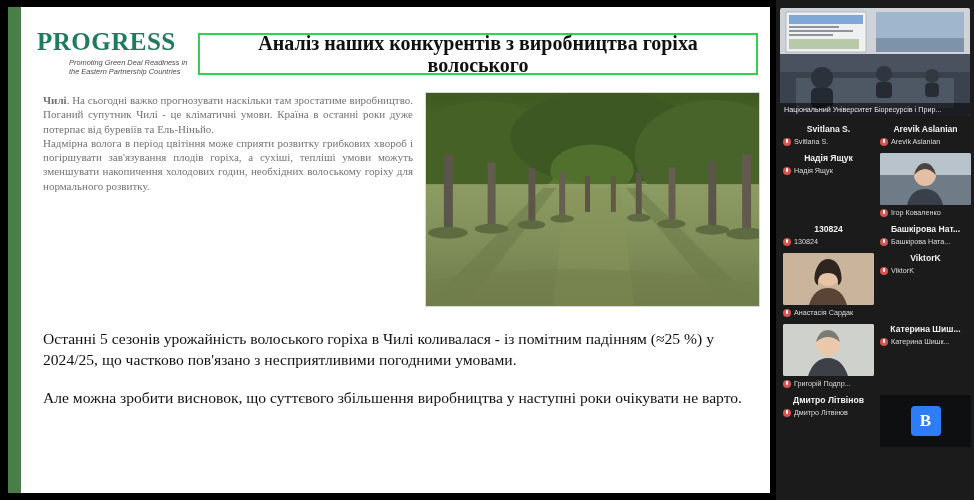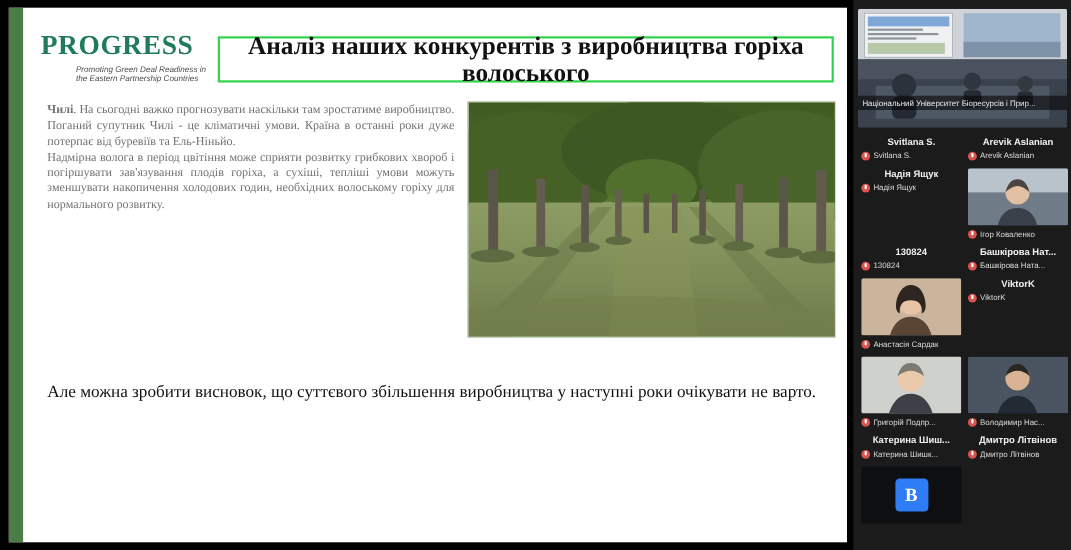--- a/index.html
+++ b/index.html
@@ -72,21 +72,21 @@
     border: 2.5px solid #2fd44a;
     background: #ffffff;
     display: flex;
     align-items: center;
     justify-content: center;
     padding: 0 8px;
   }
   .title-text {
     font-family: "Liberation Serif", serif;
     font-weight: bold;
-    font-size: 23px;
+    font-size: 20px;
     color: #111;
     text-align: center;
     line-height: 1.1;
   }
   
   .body-col {
     position: absolute;
     left: 22px; top: 86px;
     width: 370px;
   }
@@ -136,21 +136,21 @@
     position: relative;
     width: 190px; height: 108px;
     margin: 2px auto 8px auto;
     background: #2a2f36;
     overflow: hidden;
     border-radius: 2px;
   }
   .self-tile svg { display: block; width: 100%; height: 100%; }
   .self-name {
     position: absolute;
-    left: 0; right: 0; bottom: 16px;
+    left: 0; right: 0; bottom: 0;
     padding: 2px 4px;
     font-size: 7.2px;
     color: #e9e9e9;
     background: rgba(0,0,0,0.55);
     white-space: nowrap;
     overflow: hidden;
     text-overflow: ellipsis;
   }
   .grid {
     display: grid;
@@ -293,20 +293,21 @@
             <ellipse cx="137" cy="127" rx="12" ry="4" fill="#5e6b41"></ellipse>
             <ellipse cx="214" cy="126" rx="12" ry="4" fill="#5e6b41"></ellipse>
             <ellipse cx="247" cy="132" rx="14" ry="4.5" fill="#5e6b41"></ellipse>
             <ellipse cx="288" cy="138" rx="17" ry="5" fill="#5e6b41"></ellipse>
             <ellipse cx="322" cy="142" rx="20" ry="6" fill="#5e6b41"></ellipse>
             <path d="M0 190 Q80 176 167 178 Q254 180 335 192 L335 215 L0 215 Z" fill="#73804c" opacity="0.6"></path>
           </svg>
         </div>
 
         <div class="lower-col">
+          <p>Останні 5 сезонів урожайність волоського горіха в Чилі коливалася - із помітним падінням (≈25 %) у 2024/25, що частково пов'язано з несприятливими погодними умовами.</p>
           <p class="gap">Але можна зробити висновок, що суттєвого збільшення виробництва у наступні роки очікувати не варто.</p>
         </div>
 
       </div>
     </div>
   </div>
 
   <div class="rail">
 
     <div class="self-tile">
@@ -427,35 +428,20 @@
             <path d="M33 18 q3 -12 12 -12 q9 0 12 12 q-6 -5 -12 -5 q-6 0 -12 5" fill="#7d7a74"></path>
             <path d="M25 52 q6 -18 20 -18 q14 0 20 18 Z" fill="#3d4147"></path>
           </svg>
         </div>
         <div class="cell-foot">
           <span class="mic"></span>
           <span class="cell-foot-name">Григорій Подпр...</span>
         </div>
       </div>
 
-      <div class="cell">
-        <div class="cell-media">
-          <svg viewBox="0 0 91 52" preserveAspectRatio="none" aria-hidden="true">
-            <rect width="91" height="52" fill="#2f3a46"></rect>
-            <rect x="0" y="0" width="91" height="52" fill="#4a5460"></rect>
-            <circle cx="45" cy="20" r="11" fill="#d8b293"></circle>
-            <path d="M34 18 q3 -11 11 -11 q8 0 11 11 q-5 -5 -11 -5 q-6 0 -11 5" fill="#2a2622"></path>
-            <path d="M27 52 q5 -16 18 -16 q13 0 18 16 Z" fill="#222a33"></path>
-          </svg>
-        </div>
-        <div class="cell-foot">
-          <span class="mic"></span>
-          <span class="cell-foot-name">Володимир Нас...</span>
-        </div>
-      </div>
 
       <div class="cell">
         <div class="cell-title">Катерина Шиш...</div>
         <div class="cell-foot">
           <span class="mic"></span>
           <span class="cell-foot-name">Катерина Шишк...</span>
         </div>
       </div>
 
       <div class="cell">

